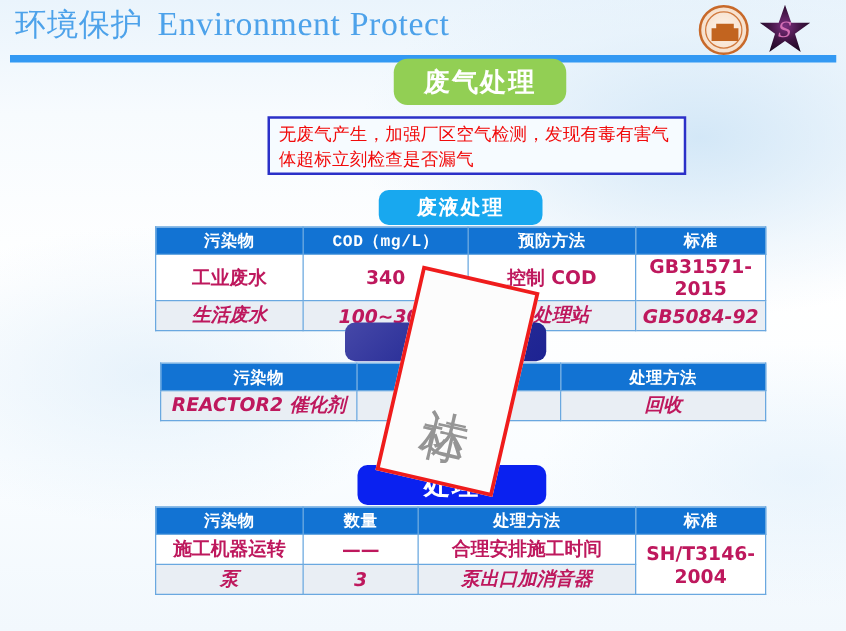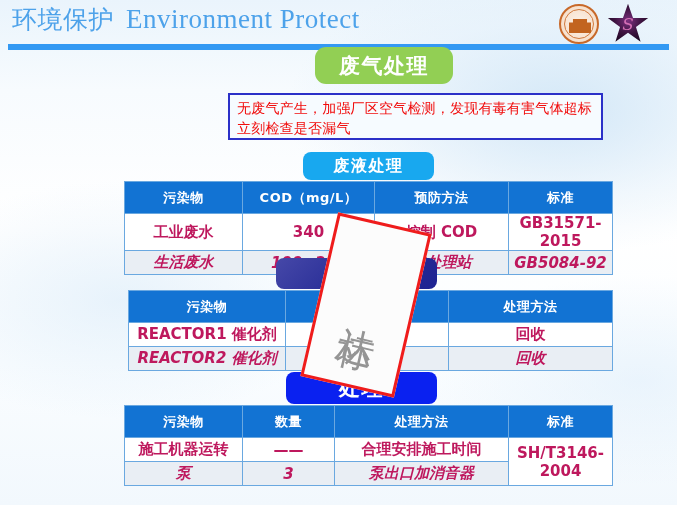--- a/index.html
+++ b/index.html
@@ -143,23 +143,23 @@
   .chip-blue {
     left: 286px; top: 372px; width: 151px; height: 32px;
     font-size: 21px;
     background: #0a21f0;
     border-radius: 8px;
   }
 
   
   .note-box {
     position: absolute;
-    left: 228px;
+    left: 214px;
     top: 93px;
-    width: 375px;
+    width: 335px;
     height: 47px;
     border: 2px solid #2b30c8;
     background: #f6fbff;
     box-sizing: border-box;
     padding: 3px 7px 0 7px;
     z-index: 3;
   }
   .note-box-text {
     font-family: "DejaVu Sans", "Liberation Sans", sans-serif;
     font-size: 14px;
@@ -181,22 +181,23 @@
     text-align: center;
     vertical-align: middle;
     padding: 0 2px;
     box-sizing: border-box;
   }
   table.ptab th {
     background: #1273d3;
     color: #ffffff;
     font-size: 13px;
     font-weight: bold;
-    height: 32px;
+    height: 22px;
     letter-spacing: 0.5px;
+    font-family: Liberation Mono, monospace;
   }
   table.ptab td {
     color: #be185d;
     font-size: 15px;
     font-weight: bold;
     height: 24px;
     background: #ffffff;
   }
   table.ptab tr.alt td {
     background: #e9eef4;
@@ -316,25 +317,20 @@
         <col style="width:164px">
     </colgroup>
     <thead>
       <tr>
         <th>污染物</th>
         <th></th>
         <th>处理方法</th>
       </tr>
     </thead>
     <tbody>
-      <tr>
-        <td class="small">REACTOR1 催化剂</td>
-        <td></td>
-        <td>回收</td>
-      </tr>
       <tr class="alt">
         <td class="small">REACTOR2 催化剂</td>
         <td></td>
         <td>回收</td>
       </tr>
     </tbody>
   </table>
 
   <div class="chip chip-blue">处理</div>
 

